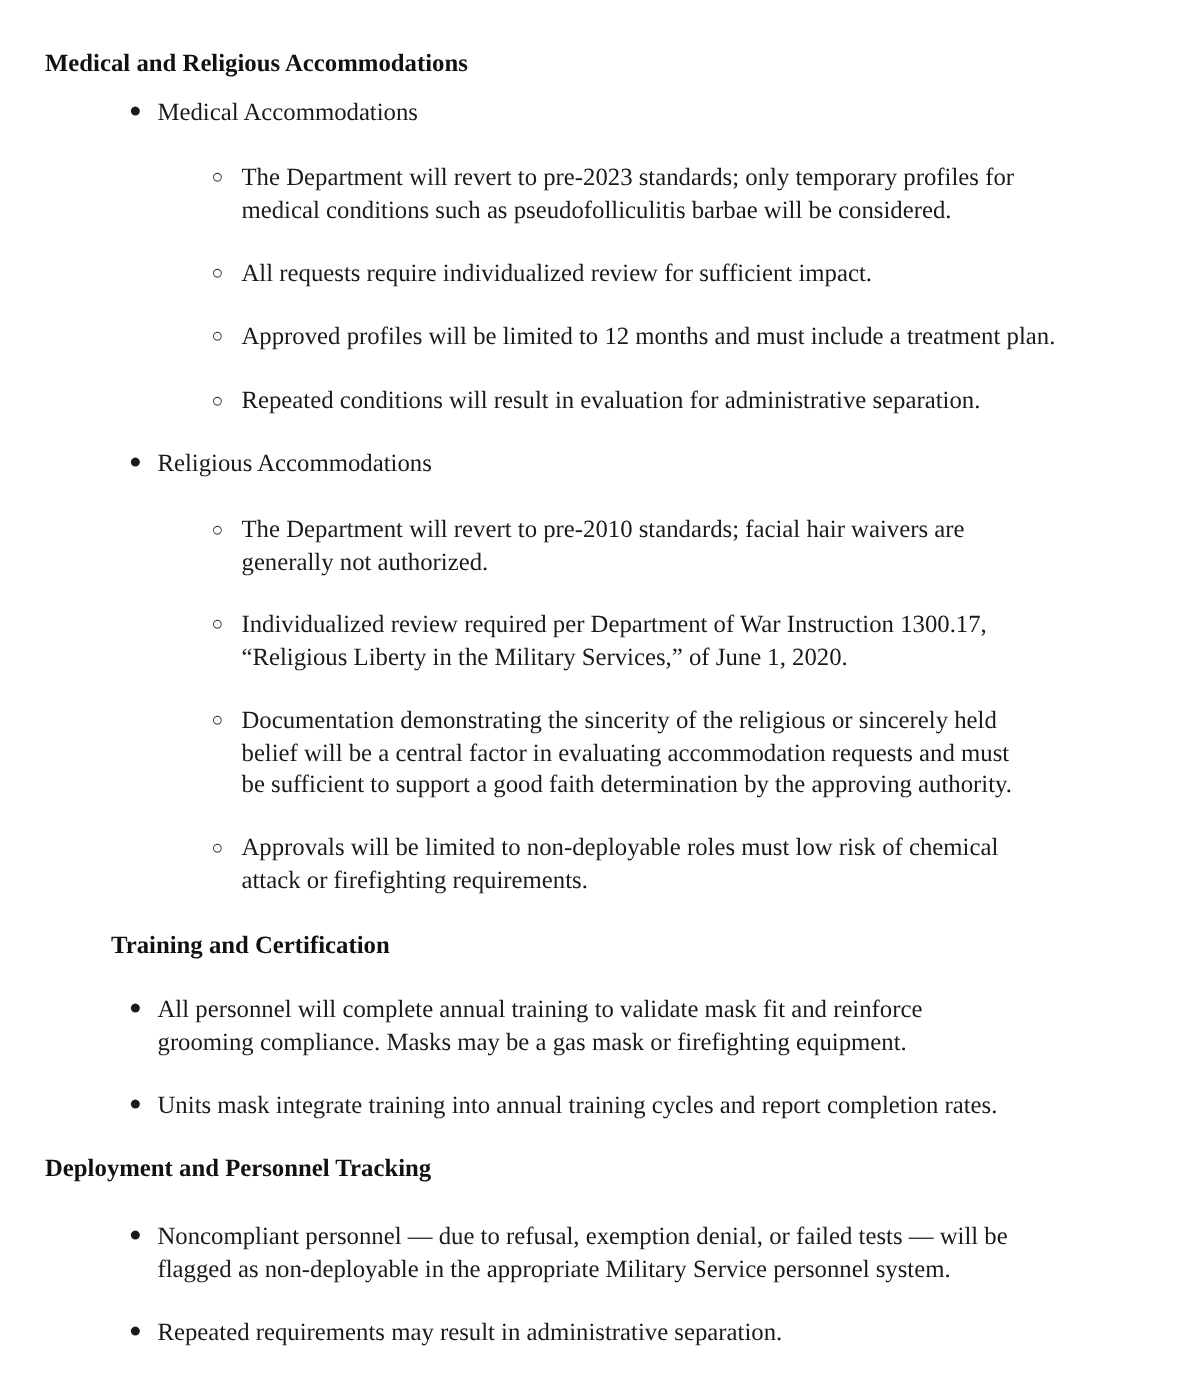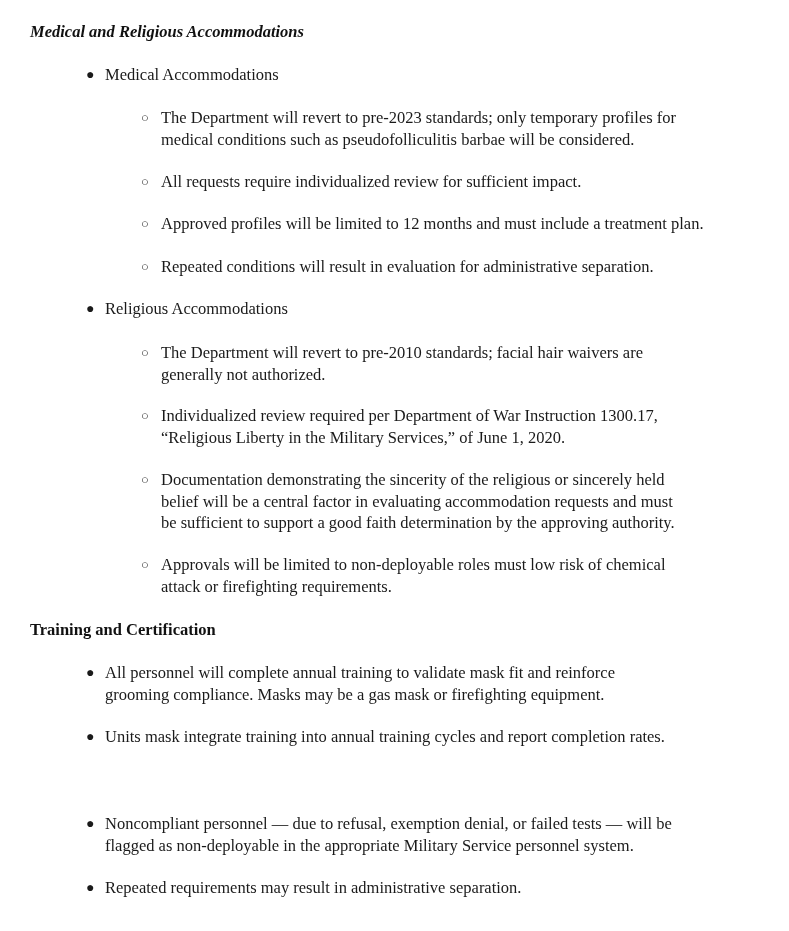--- a/index.html
+++ b/index.html
@@ -53,21 +53,21 @@
     .item .text {
       display: block;
       white-space: pre-line;
     }
   </style>
 </head>
 <body>
 
 <div class="page">
 
-  <div class="heading" style="top:22px;font-style:italic;">Medical and Religious Accommodations</div>
+  <div class="heading" style="top:32px;">Medical and Religious Accommodations</div>
 
   <div class="item l1" style="top:64px;">
     <span class="marker">●</span>
     <span class="text">Medical Accommodations</span>
   </div>
 
   <div class="item l2" style="top:107px;">
     <span class="marker">○</span>
     <span class="text">The Department will revert to pre-2023 standards; only temporary profiles for
 medical conditions such as pseudofolliculitis barbae will be considered.</span>
@@ -111,33 +111,34 @@
 belief will be a central factor in evaluating accommodation requests and must
 be sufficient to support a good faith determination by the approving authority.</span>
   </div>
 
   <div class="item l2" style="top:554px;">
     <span class="marker">○</span>
     <span class="text">Approvals will be limited to non-deployable roles must low risk of chemical
 attack or firefighting requirements.</span>
   </div>
 
-  <div class="heading" style="top:620px;">Training and Certification</div>
+  <div class="heading" style="top:620px;margin-left:44px;">Training and Certification</div>
 
   <div class="item l1" style="top:662px;">
     <span class="marker">●</span>
     <span class="text">All personnel will complete annual training to validate mask fit and reinforce
 grooming compliance.  Masks may be a gas mask or firefighting equipment.</span>
   </div>
 
   <div class="item l1" style="top:726px;">
     <span class="marker">●</span>
     <span class="text">Units mask integrate training into annual training cycles and report completion rates.</span>
   </div>
 
+  <div class="heading" style="top:769px;">Deployment and Personnel Tracking</div>
 
   <div class="item l1" style="top:813px;">
     <span class="marker">●</span>
     <span class="text">Noncompliant personnel — due to refusal, exemption denial, or failed tests — will be
 flagged as non-deployable in the appropriate Military Service personnel system.</span>
   </div>
 
   <div class="item l1" style="top:877px;">
     <span class="marker">●</span>
     <span class="text">Repeated requirements may result in administrative separation.</span>

